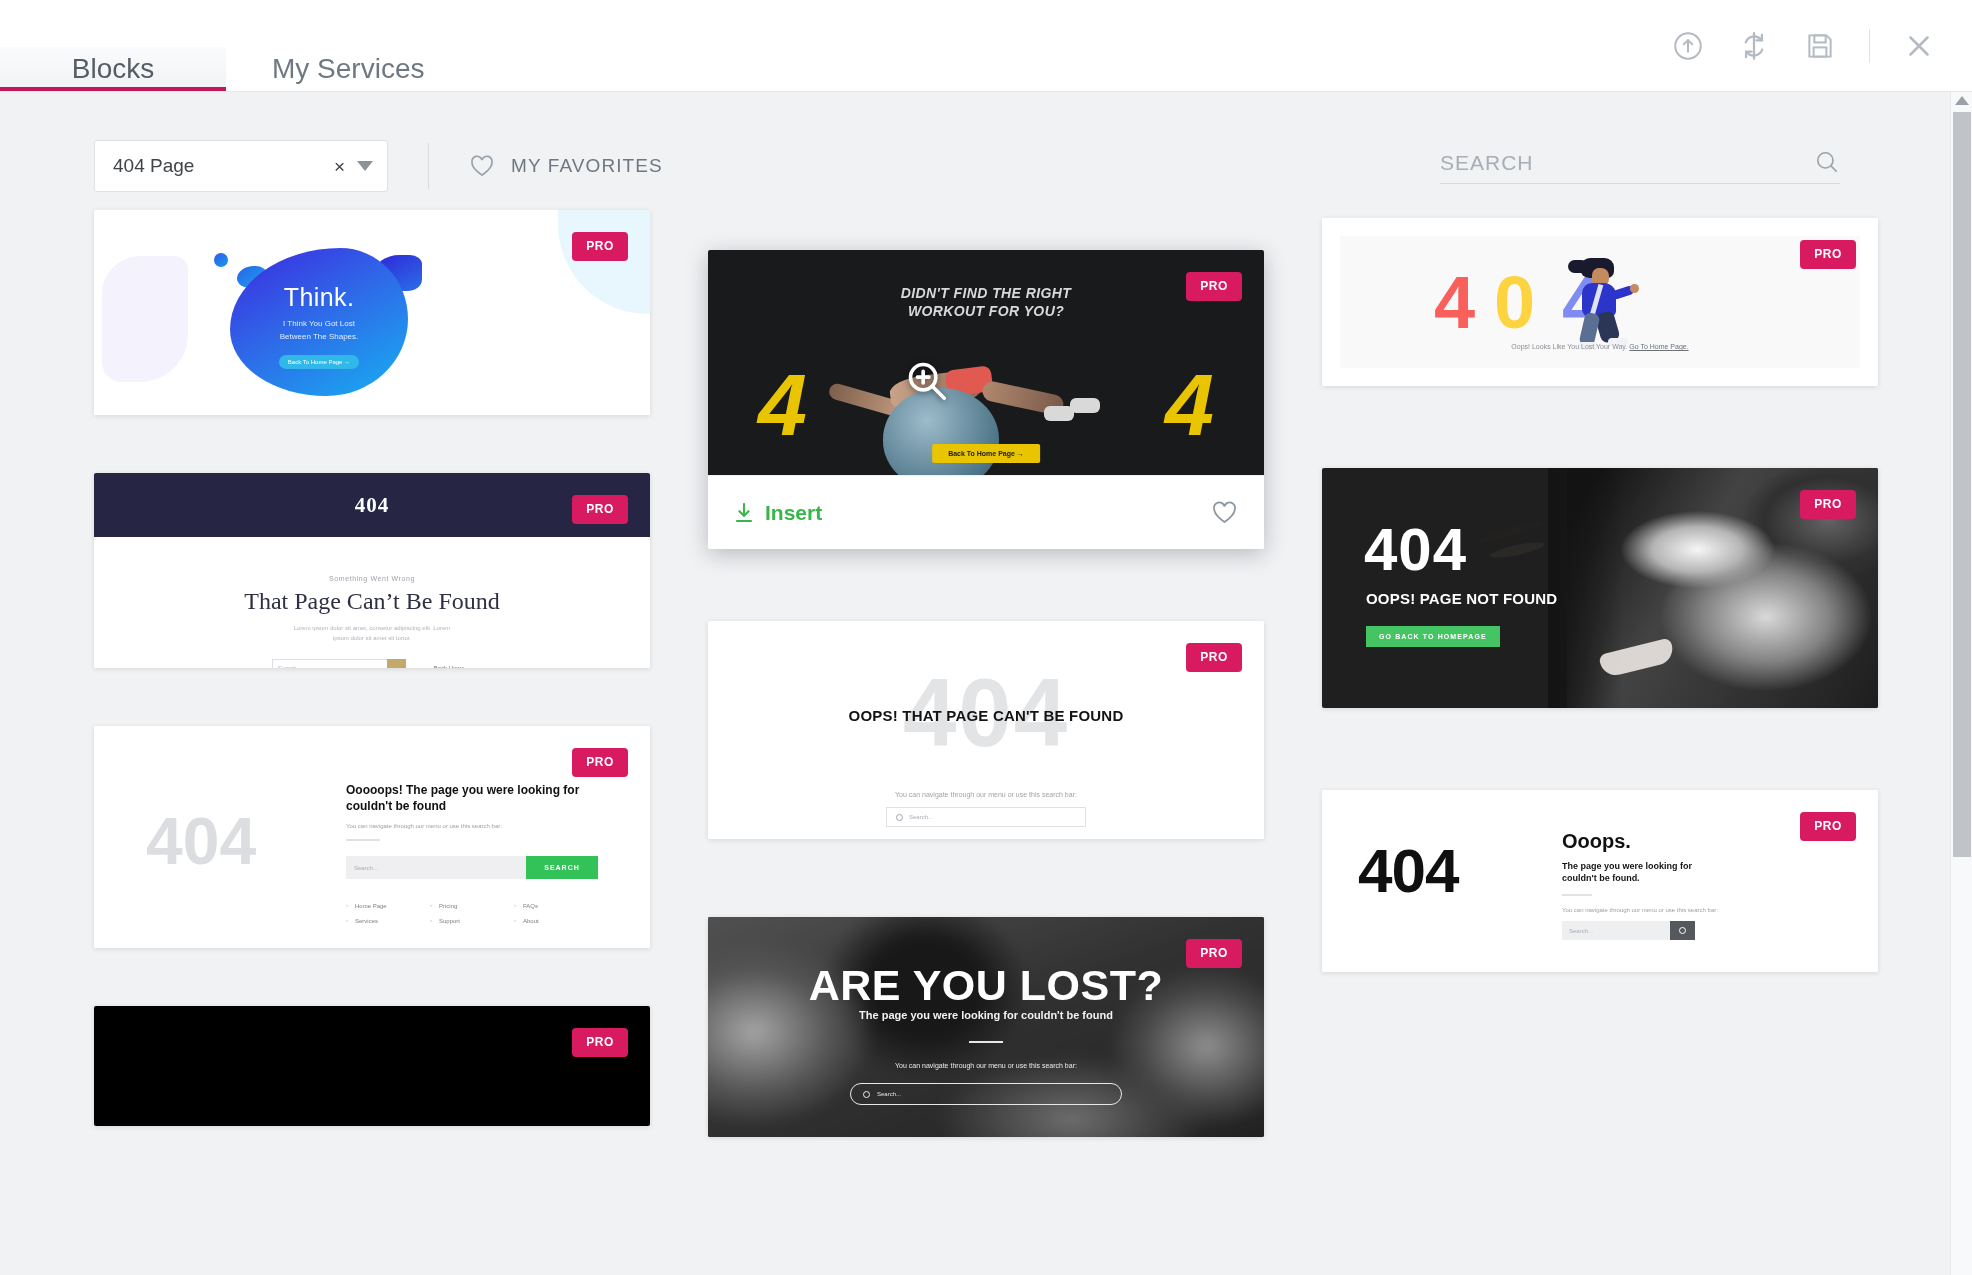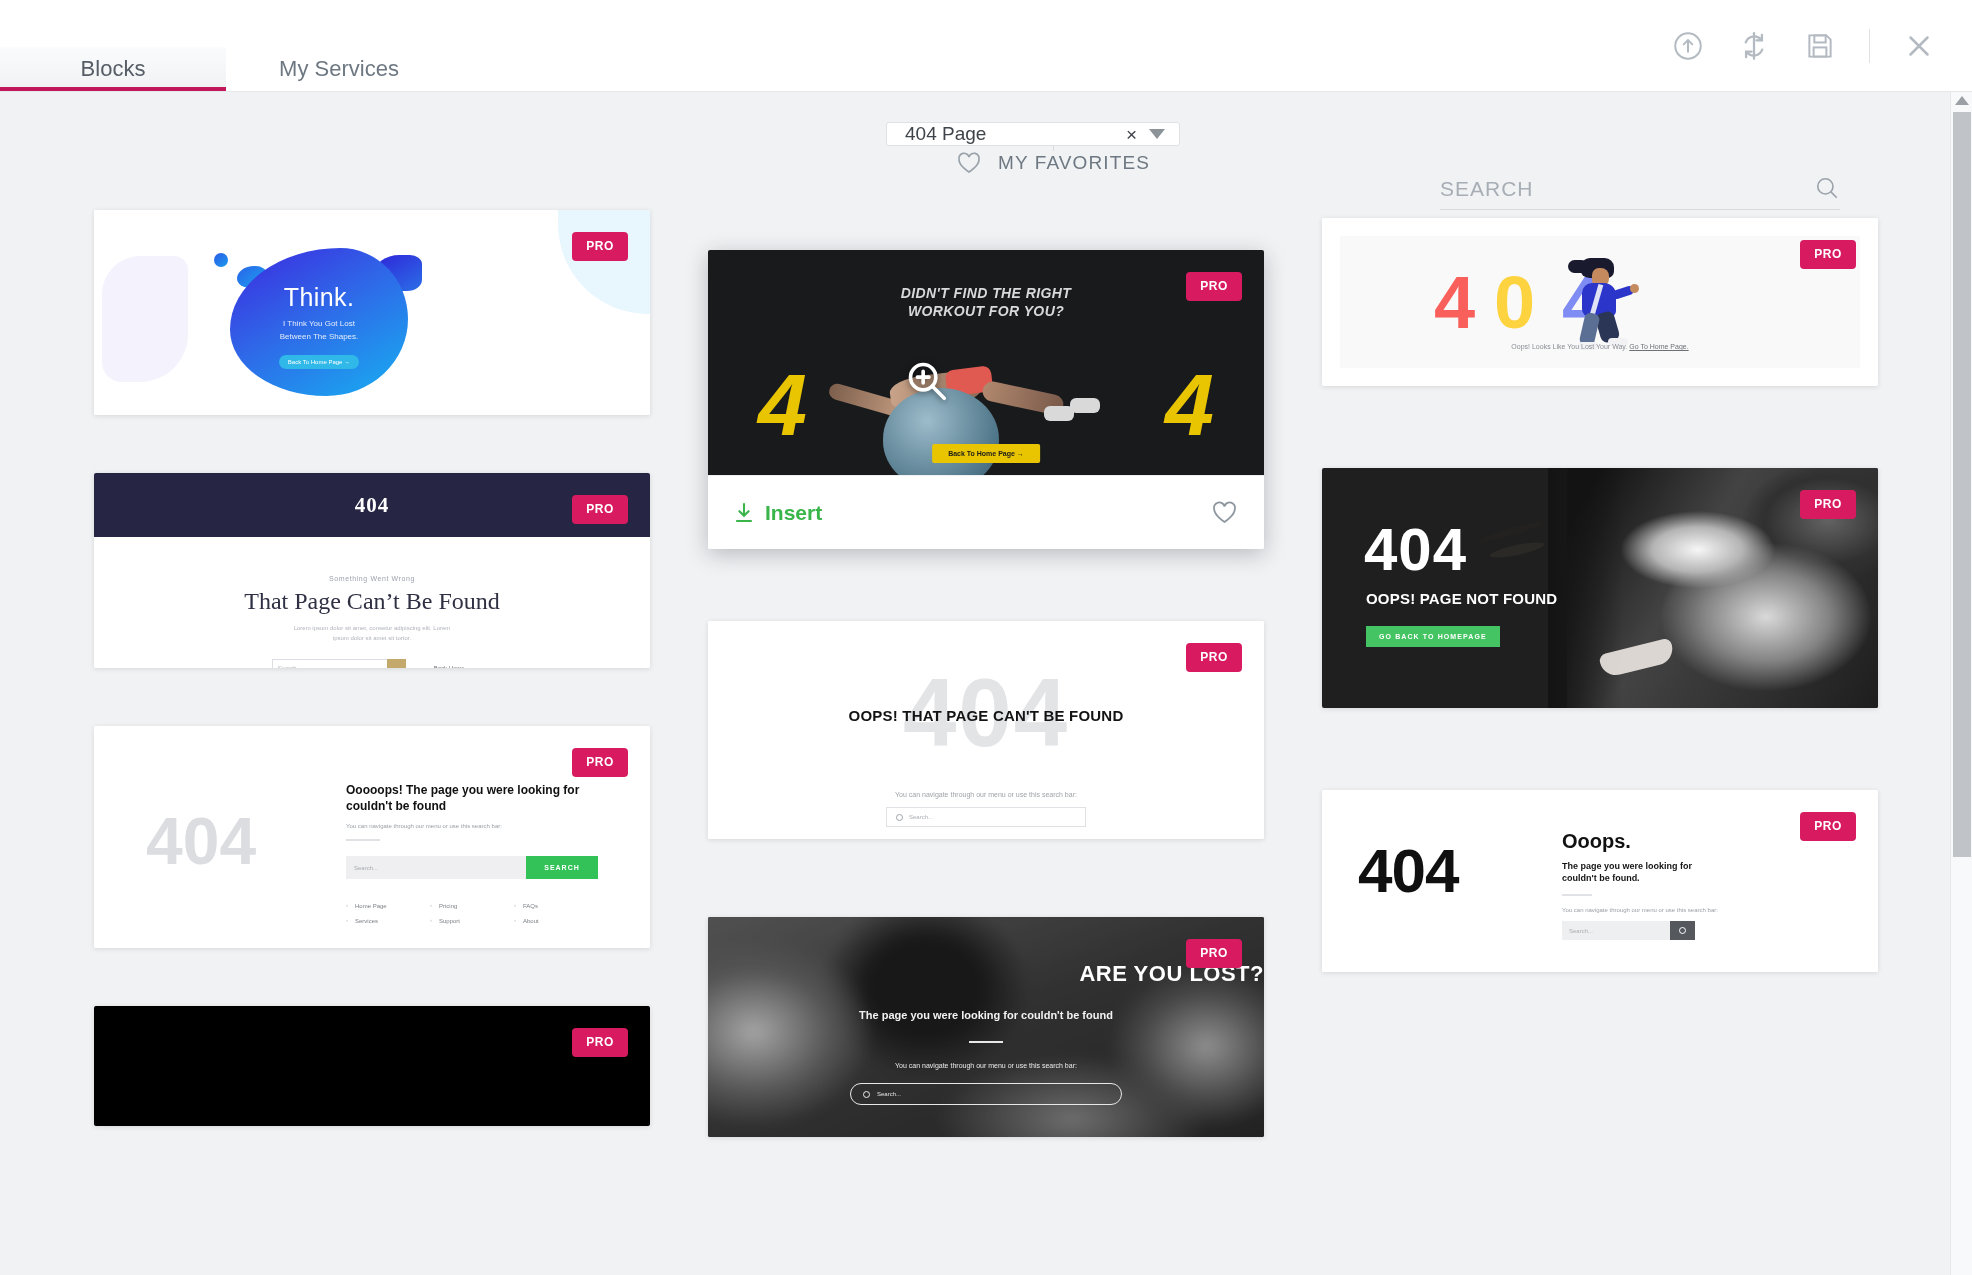--- a/index.html
+++ b/index.html
@@ -45,21 +45,21 @@
   .brand-title {
     font-size: 27px; font-weight: bold; letter-spacing: 1.2px;
     color: #495157;
   }
 
   .tabs { display: flex; align-items: stretch; }
   .tab {
     position: relative;
     padding: 0 46px;
     display: flex; align-items: center; justify-content: center;
-    font-size: 22px;
+    font-size: 28px;
     color: #6d7882;
     cursor: pointer;
     min-width: 226px;
     margin-top: 47px;
   }
   .tab.active {
     background: linear-gradient(#fafbfc, #f1f2f4);
     color: #565d66;
     font-weight: 500;
   }
@@ -88,21 +88,20 @@
     position: relative;
     height: 1183px;
     background: #f1f2f4;
     overflow: hidden;
   }
 
   .toolbar {
     display: flex; align-items: center;
     padding: 30px 0 0 94px;
     height: 118px;
-    flex-direction: column;
   }
   .select-box {
     position: relative;
     width: 294px; height: 52px;
     background: #ffffff;
     border: 1px solid #dfe2e5;
     border-radius: 3px;
     display: flex; align-items: center;
     padding: 0 14px 0 18px;
   }
@@ -369,22 +368,22 @@
     position:absolute; inset:0;
     background:
       radial-gradient(ellipse 26% 52% at 12% 52%, #d6d2cd 0%, #6d6965 48%, transparent 76%),
       radial-gradient(ellipse 22% 48% at 40% 34%, #1a1a1a 0%, #1a1a1a 42%, transparent 78%),
       radial-gradient(ellipse 20% 42% at 86% 58%, #b9b5b1 0%, #5c5956 52%, transparent 80%),
       radial-gradient(ellipse 30% 36% at 64% 88%, #8d8985 0%, transparent 74%),
       linear-gradient(160deg, #6a6864 0%, #3b3a38 48%, #262524 100%);
     filter: grayscale(1) blur(5px); transform: scale(1.1);
   }
   .t8 .veil { position:absolute; inset:0; background: rgba(20,20,20,.24); }
-  .t8 .h { position:absolute; left:0; right:0; top: 44px; text-align:right; color:#fff;
-    font-size: 22px; font-weight: 800; letter-spacing: .5px; }
+  .t8 .h { position:absolute; left:0; right:0; top: 44px; text-align:center; color:#fff;
+    font-size: 43px; font-weight: 800; letter-spacing: .5px; }
   .t8 .p { position:absolute; left:0; right:0; top: 92px; text-align:center; color:#f2f2f2;
     font-size: 11px; font-weight: bold; }
   .t8 .rule { position:absolute; left:50%; transform:translateX(-50%); top: 124px;
     width: 34px; height: 2px; background:#e8e8e8; }
   .t8 .note { position:absolute; left:0; right:0; top: 145px; text-align:center;
     color:#eaeaea; font-size: 7px; }
   .t8 .sbar { position:absolute; left:50%; transform:translateX(-50%); top: 166px;
     width: 272px; height: 22px; border:1px solid #e8e8e8; border-radius: 12px;
     display:flex; align-items:center; gap:7px; padding-left: 12px; }
   .t8 .sbar .mg { width:7px; height:7px; border:1px solid #eee; border-radius:50%; }

